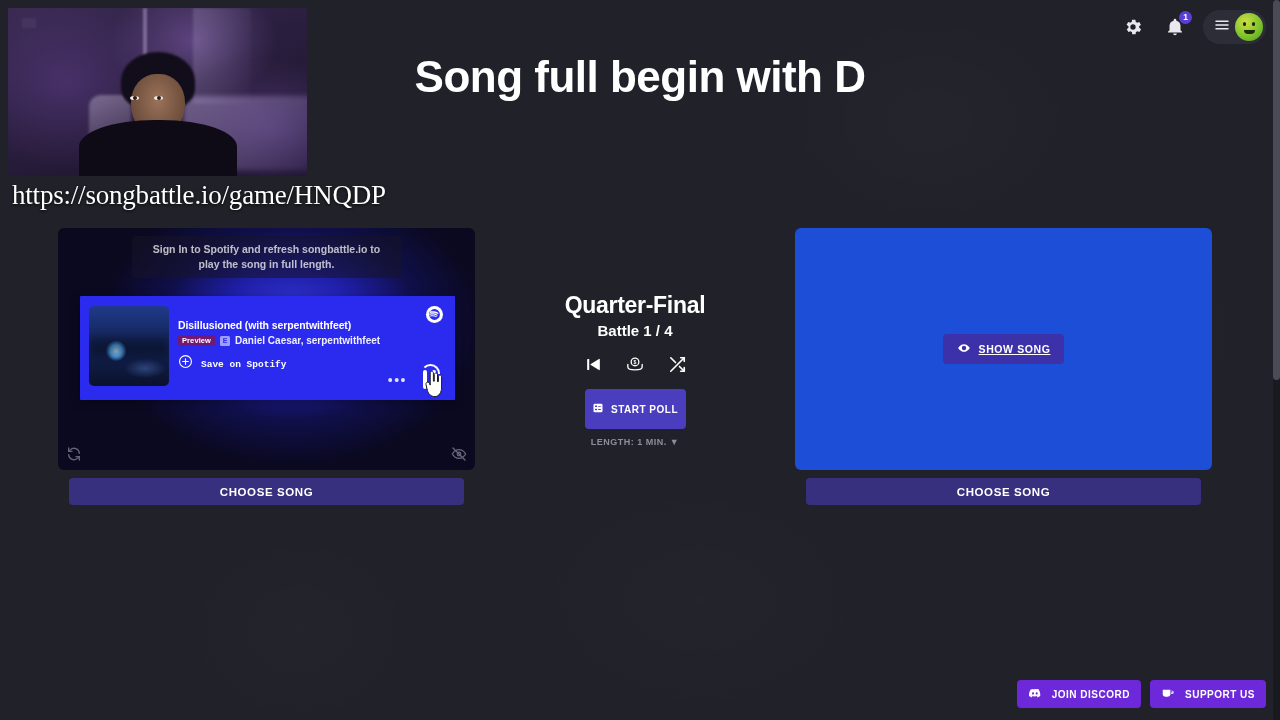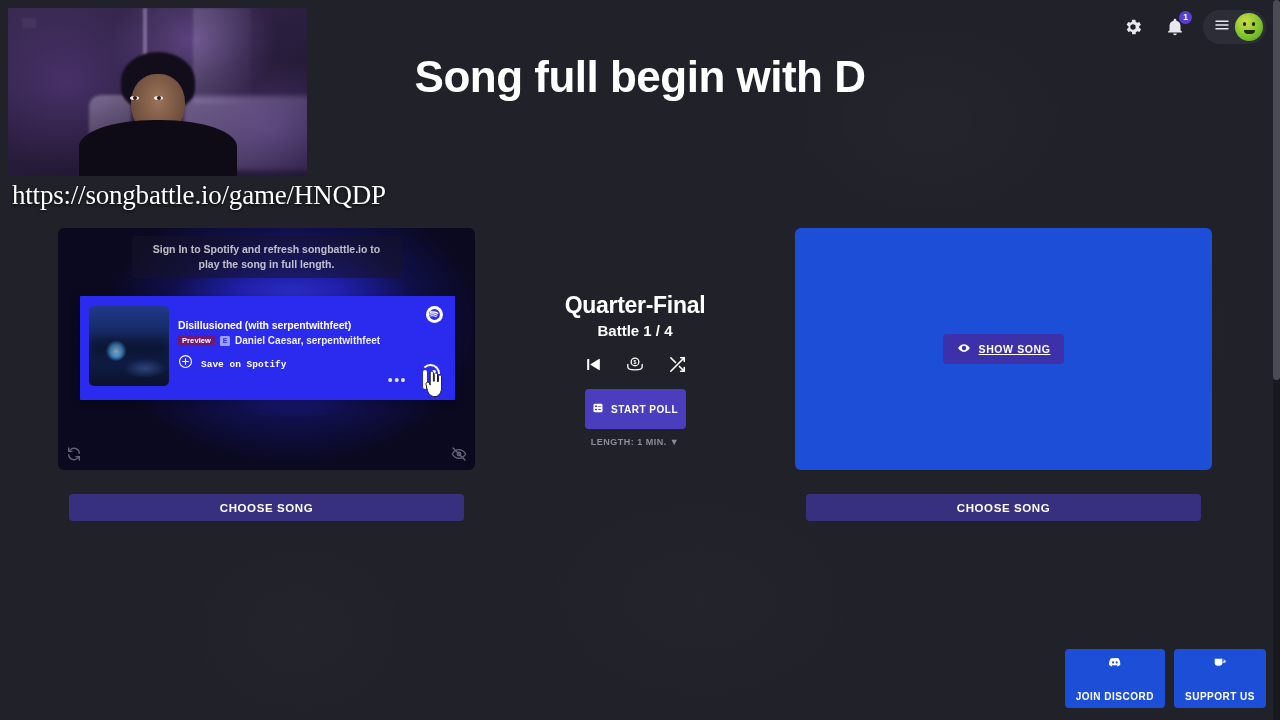--- a/index.html
+++ b/index.html
@@ -228,21 +228,21 @@
   }
   .song-card.right {
     background: #1d4ed8;
     display: flex;
     align-items: center;
     justify-content: center;
     text-decoration: underline;
   }
 
   .choose-song-btn {
-    margin-top: 24px;
+    margin-top: 8px;
     height: 27px;
     border-radius: 4px;
     background: #37307e;
     display: flex;
     align-items: center;
     justify-content: center;
     font-size: 11.5px;
     font-weight: 700;
     letter-spacing: 0.6px;
     color: #ffffff;
@@ -488,30 +488,29 @@
   .footer {
     position: absolute;
     right: 14px; bottom: 12px;
     display: flex;
     gap: 9px;
     z-index: 20;
   }
   .footer-btn {
     display: flex;
     align-items: center;
-    gap: 20px;
-    background: #1d4ed8;
+    gap: 10px;
+    background: #6d28d9;
     border-radius: 4px;
     padding: 6px 11px;
     font-size: 10px;
     font-weight: 700;
     letter-spacing: 0.5px;
     color: #ffffff;
     cursor: pointer;
-    flex-direction: column;
   }
 
   
   .scrollbar-track {
     position: absolute;
     right: 0; top: 0;
     width: 7px; height: 720px;
     background: #191920;
     z-index: 50;
   }

